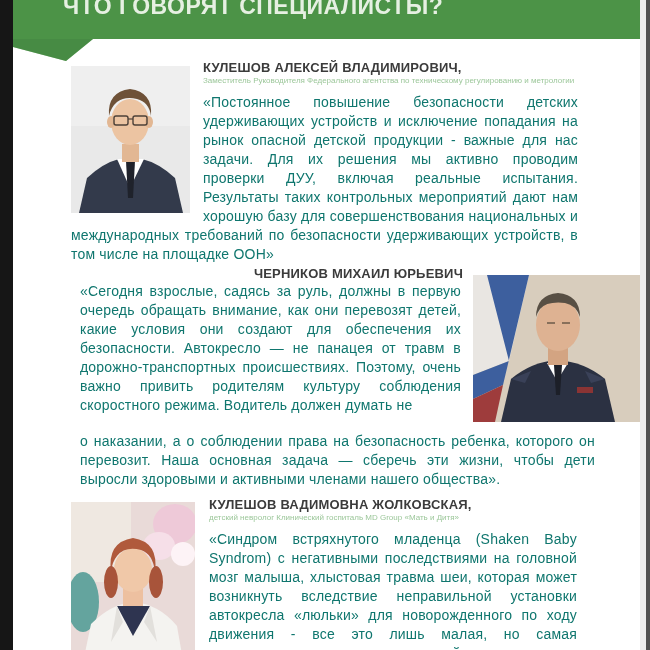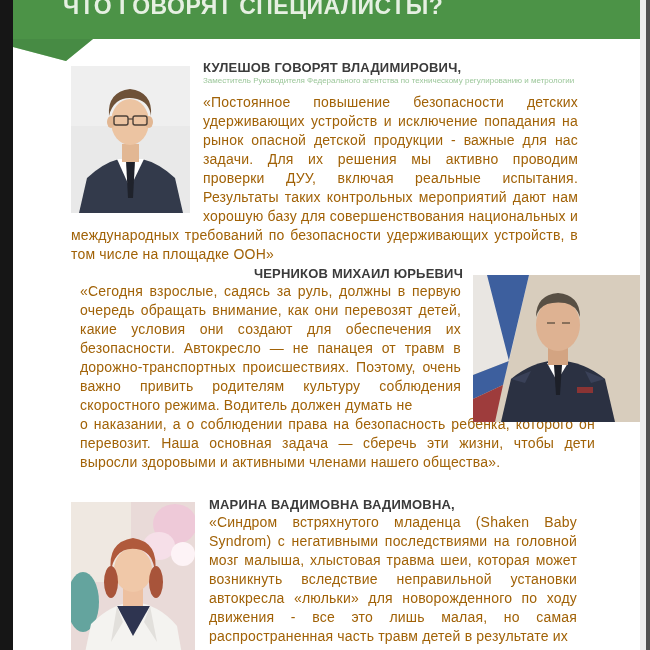--- a/index.html
+++ b/index.html
@@ -24,29 +24,29 @@
 
   .sec{position:absolute;font-size:14px;color:#8c8c8c;}
   .sec .name{
     font-size:13px;font-weight:bold;color:#3b3b3b;letter-spacing:.2px;
     line-height:15px;margin:0 0 1px 0;
   }
   .sec .role{
     font-size:8px;color:#9cc79a;line-height:10px;margin:0 0 7px 11px;
   }
   .quote{
-    font-size:14px;line-height:19px;color:#a16207;letter-spacing:.2px;
+    font-size:14px;line-height:19px;color:#0f766e;letter-spacing:.2px;
     text-align:justify;margin:0;
   }
   .sec1{left:58px;top:60px;width:507px;}
   .photo-frame1{float:left;width:119px;height:147px;margin:6px 13px 6px 0;}
   .sec2{left:67px;top:266px;width:515px;}
   .sec2 .head{width:383px;text-align:right;}
   .sec2 .quote-side{width:381px;}
-  .sec2 .quote-rest{width:515px;margin-top:0;}
+  .sec2 .quote-rest{width:515px;margin-top:17px;}
   .photo-frame2{position:absolute;left:393px;top:9px;width:169px;height:147px;}
   .sec3{left:58px;top:497px;width:506px;}
   .photo-frame3{float:left;width:124px;height:170px;margin:5px 14px 0 0;}
   svg{display:block;}
 </style>
 </head>
 <body>
 
 <div class="page">
 
@@ -69,21 +69,21 @@
         <rect x="51" y="78" width="17" height="18" fill="#e2b793"></rect>
         <ellipse cx="59" cy="56" rx="19" ry="23" fill="#ecc4a2"></ellipse>
         <ellipse cx="40" cy="56" rx="4" ry="6" fill="#e2b793"></ellipse>
         <ellipse cx="78" cy="56" rx="4" ry="6" fill="#e2b793"></ellipse>
         <path d="M38,50 Q36,26 59,23 Q82,26 80,50 Q78,36 66,33 Q54,30 46,36 Q40,41 38,50 Z" fill="#6e5137"></path>
         <rect x="43" y="50" width="14" height="9" rx="2" fill="none" stroke="#4c4038" stroke-width="1.4"></rect>
         <rect x="62" y="50" width="14" height="9" rx="2" fill="none" stroke="#4c4038" stroke-width="1.4"></rect>
         <line x1="57" y1="53" x2="62" y2="53" stroke="#4c4038" stroke-width="1.2"></line>
       </svg>
     </div>
-    <div class="name">КУЛЕШОВ ГОВОРЯТ ВЛАДИМИРОВИЧ,</div>
+    <div class="name">КУЛЕШОВ АЛЕКСЕЙ ВЛАДИМИРОВИЧ,</div>
     <div class="role">Заместитель Руководителя Федерального агентства по техническому регулированию и метрологии</div>
     <p class="quote">«Постоянное повышение безопасности детских удерживающих устройств и исключение попадания на рынок опасной детской продукции - важные для нас задачи. Для их решения мы активно проводим проверки ДУУ, включая реальные испытания. Результаты таких контрольных мероприятий дают нам хорошую базу для совершенствования национальных и международных требований по безопасности удерживающих устройств, в том числе на площадке ООН»</p>
   </div>
 
   <div class="sec sec2">
     <div class="photo-frame2">
       <svg width="169" height="147" viewBox="0 0 169 147">
         <rect width="169" height="147" fill="#d8cdbd"></rect>
         <polygon points="0,0 56,0 36,86 0,100" fill="#e9e6e2"></polygon>
         <polygon points="14,0 56,0 30,110 0,124 0,100 36,86" fill="#3d5f9e"></polygon>
@@ -121,20 +121,21 @@
         <polygon points="46,104 62,134 79,104" fill="#2e3450"></polygon>
         <path d="M46,104 L40,140 L52,120 Z" fill="#e2e0dc"></path>
         <path d="M79,104 L86,140 L73,120 Z" fill="#e2e0dc"></path>
         <rect x="52" y="86" width="20" height="18" fill="#edc0a0"></rect>
         <ellipse cx="62" cy="68" rx="19" ry="22" fill="#f0c8a8"></ellipse>
         <path d="M40,70 Q36,40 62,36 Q88,40 84,70 Q82,52 70,48 Q54,44 46,54 Q41,60 40,70 Z" fill="#b05a3c"></path>
         <ellipse cx="40" cy="80" rx="7" ry="16" fill="#a8543a"></ellipse>
         <ellipse cx="85" cy="80" rx="7" ry="16" fill="#a8543a"></ellipse>
       </svg>
     </div>
-    <div class="name">МАРИНА ВАДИМОВНА ВАДИМОВНА,</div>
+    <div class="name">КУЛЕШОВ ВАДИМОВНА ЖОЛКОВСКАЯ,</div>
+    <div class="role">детский невролог Клинический госпиталь MD Group «Мать и Дитя»</div>
     <p class="quote">«Синдром встряхнутого младенца (Shaken Baby Syndrom) с негативными последствиями на головной мозг малыша, хлыстовая травма шеи, которая может возникнуть вследствие неправильной установки автокресла «люльки» для новорожденного по ходу движения - все это лишь малая, но самая распространенная часть травм детей в результате их</p>
   </div>
 
 </div>
 
 <div class="edge-light"></div>
 <div class="edge-dark"></div>
 
 </body></html>

